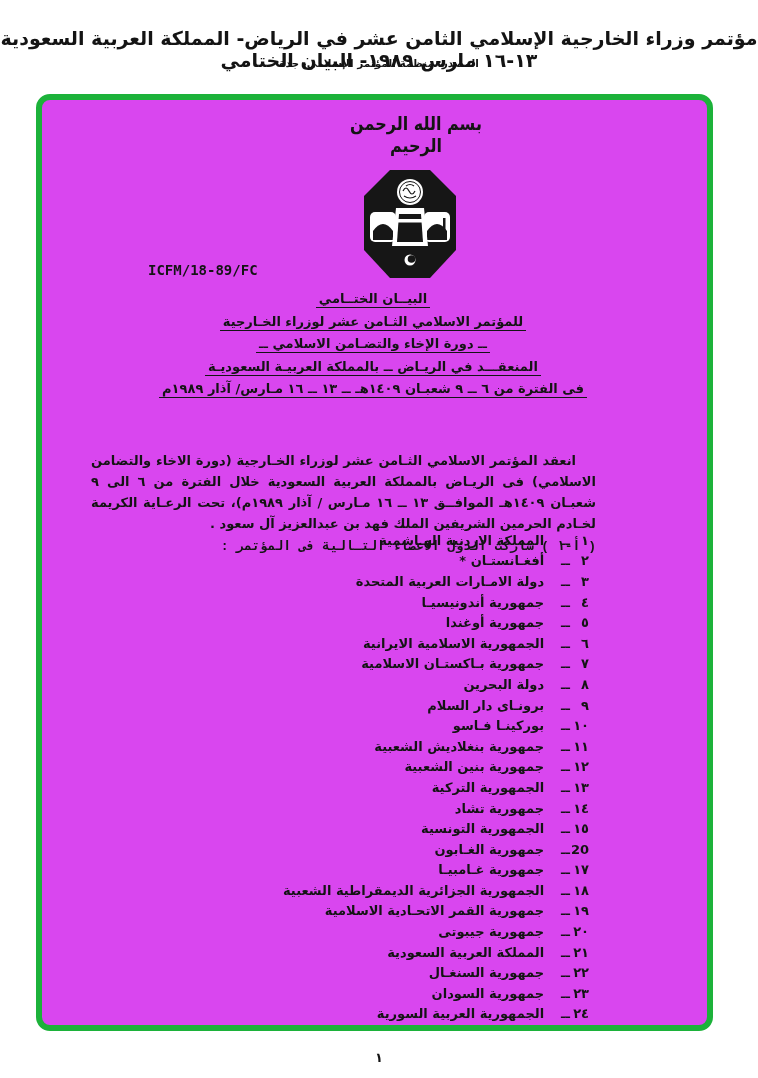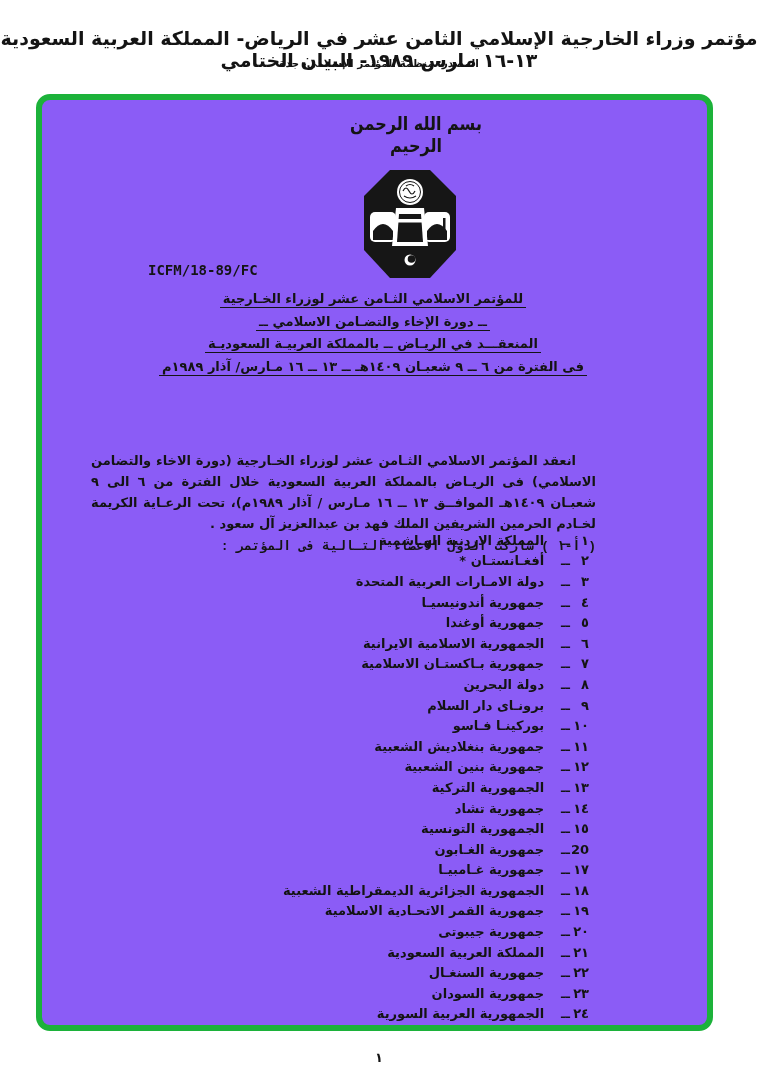--- a/index.html
+++ b/index.html
@@ -21,21 +21,21 @@
     position: absolute; top: 57px; left: 0; width: 758px;
     text-align: center; direction: rtl;
     font-size: 10.5px; font-weight: bold;
   }
 
   .doc-frame {
     position: absolute; left: 36px; top: 94px;
     width: 677px; height: 937px;
     border: 6px solid #1cb23a;
     border-radius: 14px;
-    background: #8b5cf6;
+    background: #d946ef;
   }
 
   .bismillah {
     position: absolute; left: 320px; top: 110px; width: 180px;
     text-align: center; direction: rtl;
     font-size: 16px; font-weight: bold;
     transform: scaleY(1.15);
     letter-spacing: -0.5px;
   }
 
@@ -107,20 +107,21 @@
       <polygon points="34,40 62,40 66,78 30,78" fill="#ffffff"></polygon>
       <polygon points="37,46 59,46 61,74 35,74" fill="#161616"></polygon>
       <rect x="36" y="51" width="26" height="3.5" fill="#ffffff"></rect>
       <circle cx="48" cy="92" r="5.5" fill="#ffffff"></circle>
       <circle cx="49.5" cy="91" r="3.8" fill="#161616"></circle>
     </svg>
 
     <div class="icfm-code" style="position:absolute; left:106px; top:162px;">ICFM/18-89/FC</div>
 
     <div class="headings" style="position:absolute; left:2px; top:191px;">
+        <div class="h-line"><span>البيــان الختــامي</span></div>
         <div class="h-line"><span>للمؤتمر الاسلامي الثـامن عشر لوزراء الخـارجية</span></div>
         <div class="h-line"><span>ــ دورة الإخاء والتضـامن الاسلامي ــ</span></div>
         <div class="h-line"><span>المنعقـــد في الريـاض ــ بالمملكة العربيـة السعوديـة</span></div>
         <div class="h-line"><span>فى الفترة من ٦ ــ ٩ شعبـان ١٤٠٩هـ ــ ١٣ ــ ١٦ مـارس/ آذار ١٩٨٩م</span></div>
       </div>
 
     <div class="body-text" style="position:absolute; left:49px; top:314px;margin-top:36px;">
       <p class="para">انعقد المؤتمر الاسلامي الثـامن عشر لوزراء الخـارجية (دورة الاخاء والتضامن الاسلامي) فى الريـاض بالمملكة العربية السعودية خلال الفترة من ٦ الى ٩ شعبـان ١٤٠٩هـ الموافــق ١٣ ــ ١٦ مـارس / آذار ١٩٨٩م)، تحت الرعـاية الكريمة لخـادم الحرمين الشريفين الملك فهد بن عبدالعزيز آل سعود .</p>
       <p class="intro">( أ-١ ) شاركت الدول الاعضاء التـالية فى المؤتمر :</p>
     </div>

